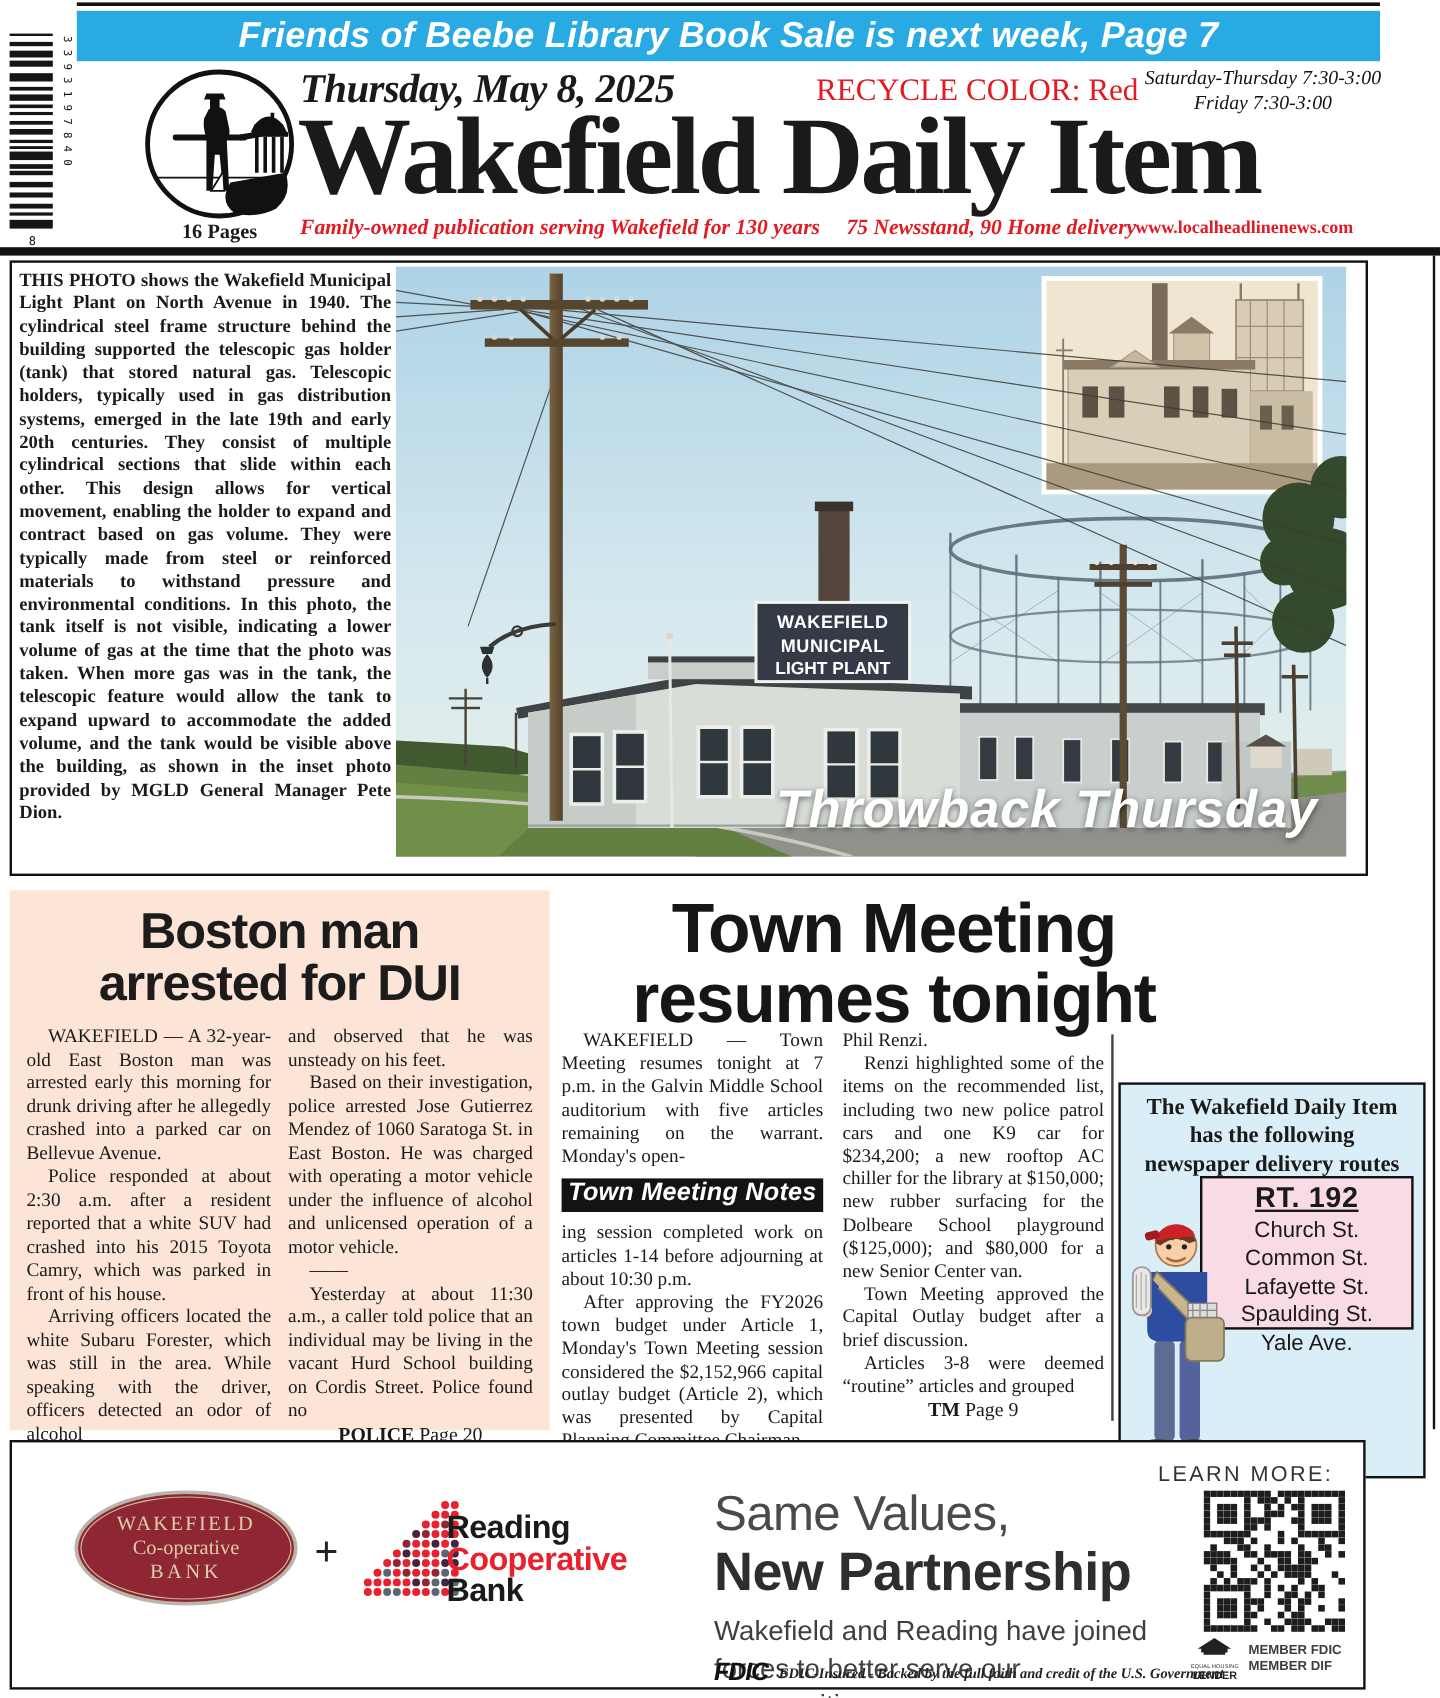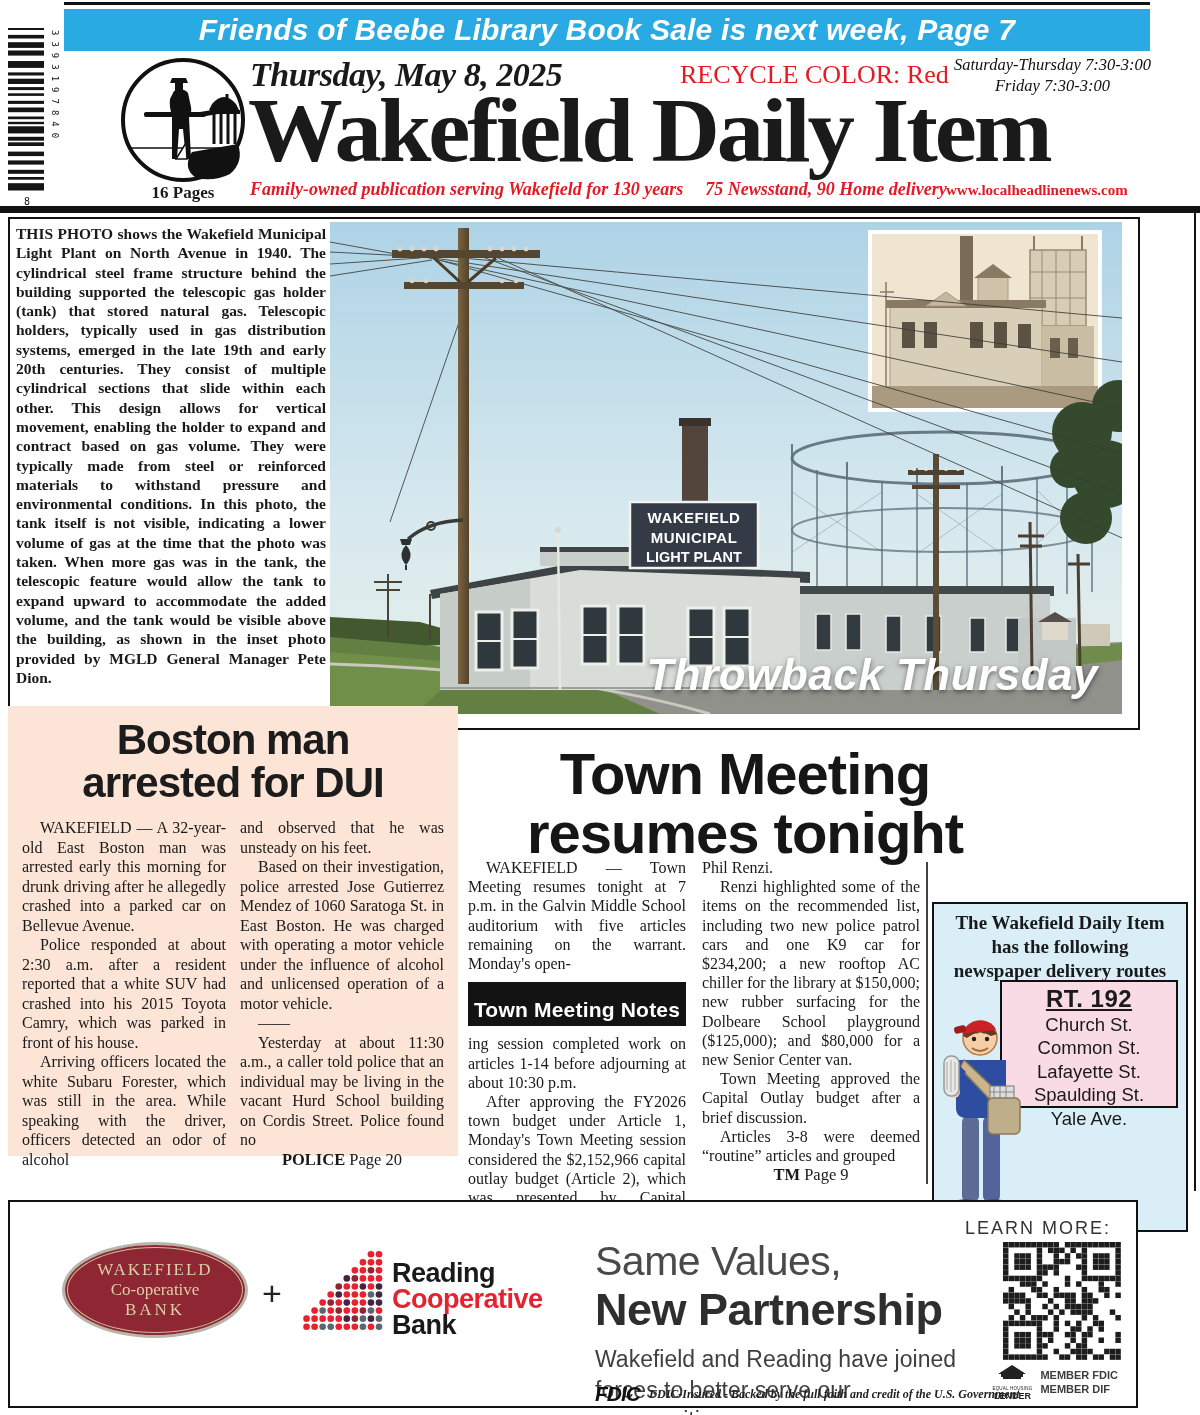--- a/index.html
+++ b/index.html
@@ -27,57 +27,57 @@
   .thickrule{left:0;top:206px;width:1200px;height:7px;background:#121212;}
   .edgerule{left:1194px;top:213px;width:2px;height:978px;background:#121212;}
   
   .photobox{left:8px;top:217px;width:1132px;height:513px;border:2px solid #121212;background:#fff;box-sizing:border-box;}
   .caption{left:16px;top:224px;width:310px;height:500px;font-size:15.5px;font-weight:700;line-height:19.3px;
      text-align:justify;overflow:hidden;}
   .photowrap{left:330px;top:222px;width:792px;height:492px;}
   .throwback{position:absolute;right:24px;bottom:14px;font-family:"Liberation Sans",sans-serif;font-weight:700;font-style:italic;
      font-size:44px;color:#fff;text-shadow:0 2px 5px rgba(0,0,0,.5);letter-spacing:.5px;}
   
-  .dui{left:8px;top:706px;width:450px;height:450px;background:#fce4d6;}
+  .dui{left:8px;top:742px;width:450px;height:450px;background:#fce4d6;}
   .dui h1{margin:12px 6px 4px;text-align:center;font-family:"Liberation Sans",sans-serif;font-size:42px;line-height:1.03;
      letter-spacing:-1px;color:#1c1c1c;}
   .cols{position:absolute;left:14px;right:14px;display:flex;gap:14px;}
   .col{flex:1;font-size:16px;line-height:19.5px;text-align:justify;}
   .col p{margin:0;text-indent:18px;}
   .col p.noind{text-indent:0;}
   .jump{margin-top:9px;text-align:center;font-size:16.5px;text-indent:0 !important;}
   .jump b{font-weight:700;}
   .dui .cols{top:112px;}
   .tmhead{left:462px;top:744px;width:566px;text-align:center;font-family:"Liberation Sans",sans-serif;font-weight:700;
      font-size:58px;line-height:1.02;letter-spacing:-1px;color:#161616;}
   .tmbody{left:468px;top:858px;width:452px;display:flex;gap:16px;}
   .tmbody .col{font-size:16px;line-height:19.2px;}
   .notesbox{background:#131313;color:#fff;font-family:"Liberation Sans",sans-serif;font-weight:700;font-size:21px;
-     text-align:center;padding:18px 4px 7px;margin:9px 0 8px;letter-spacing:.2px;}
+     text-align:center;padding:2px 4px 7px;margin:9px 0 8px;letter-spacing:.2px;font-style:italic;}
   .colrule{left:926px;top:862px;width:2px;height:322px;background:#444;}
   
   .routes{left:932px;top:856px;width:256px;height:330px;background:#d9eef6;border:2.5px solid #111;box-sizing:border-box;margin-top:46px;}
   .routes-head{margin:7px 8px 4px;text-align:center;font-weight:700;font-size:19px;line-height:1.27;}
   .routebox{position:absolute;left:66px;top:76px;width:178px;height:128px;background:#f9dbe5;border:2px solid #111;
      box-sizing:border-box;text-align:center;font-family:"Liberation Sans",sans-serif;}
   .routebox .rt{font-size:24px;font-weight:700;text-decoration:underline;margin-top:3px;letter-spacing:.5px;}
   .routebox .st{font-size:18.5px;line-height:1.27;}
   .contact{position:absolute;left:62px;top:208px;width:186px;text-align:center;font-weight:700;font-size:18.5px;line-height:1.26;}
   .paperboy{position:absolute;left:0px;top:94px;width:94px;height:232px;}
   
   .ad{left:8px;top:1200px;width:1130px;height:208px;border:2.5px solid #121212;box-sizing:border-box;background:#fff;}
   .wcb{position:absolute;left:52px;top:40px;width:186px;height:96px;}
   .wcb-ellipse{position:absolute;inset:0;background:#8e2633;border-radius:50%;border:3px solid #b9b5ac;
      box-shadow:inset 0 0 0 2px #8e2633, inset 0 0 0 3px #cdbd96;}
   .wcb-text{position:absolute;inset:0;display:flex;flex-direction:column;align-items:center;justify-content:center;
      color:#ddcfa6;font-size:17px;line-height:1.18;}
   .wcb-text .b1{letter-spacing:2px;} .wcb-text .b3{letter-spacing:3px;}
   .plus{position:absolute;left:252px;top:72px;font-family:"Liberation Sans",sans-serif;font-size:34px;color:#222;}
   .rcbdots{position:absolute;left:292px;top:42px;width:84px;height:94px;}
-  .rcbtext{position:absolute;left:382px;top:58px;font-family:"Liberation Sans",sans-serif;font-weight:700;font-size:27px;
+  .rcbtext{position:absolute;left:362px;top:58px;font-family:"Liberation Sans",sans-serif;font-weight:700;font-size:27px;
      line-height:.97;letter-spacing:-.5px;color:#1a1a1a;}
   .rcbtext .coop{color:#e8212e;}
   .sv{position:absolute;left:585px;top:36px;font-family:"Liberation Sans",sans-serif;font-size:41px;color:#4a4a4a;letter-spacing:-.5px;}
   .np{position:absolute;left:585px;top:82px;font-family:"Liberation Sans",sans-serif;font-size:45px;font-weight:700;color:#2e2e2e;letter-spacing:-.5px;}
   .adbody{position:absolute;left:585px;top:142px;width:370px;font-family:"Liberation Sans",sans-serif;font-size:23px;
      line-height:1.33;color:#3f3f3f;}
   .fdicrow{position:absolute;left:585px;top:180px;display:flex;align-items:center;gap:9px;}
   .fdicmark{font-family:"Liberation Sans",sans-serif;font-weight:700;font-style:italic;font-size:21px;color:#111;letter-spacing:-1px;}
   .fdictext{font-size:12px;font-weight:700;font-style:italic;color:#222;}
   .learn{position:absolute;right:25px;top:16px;font-family:"Liberation Sans",sans-serif;font-size:18px;letter-spacing:2px;color:#333;}

